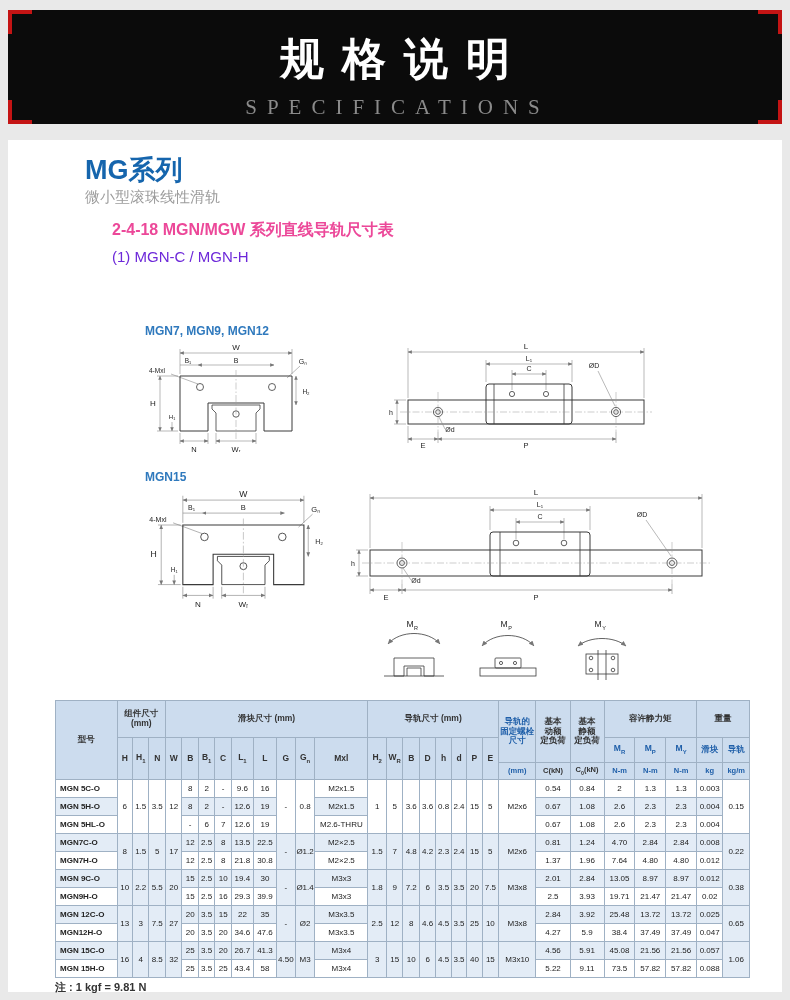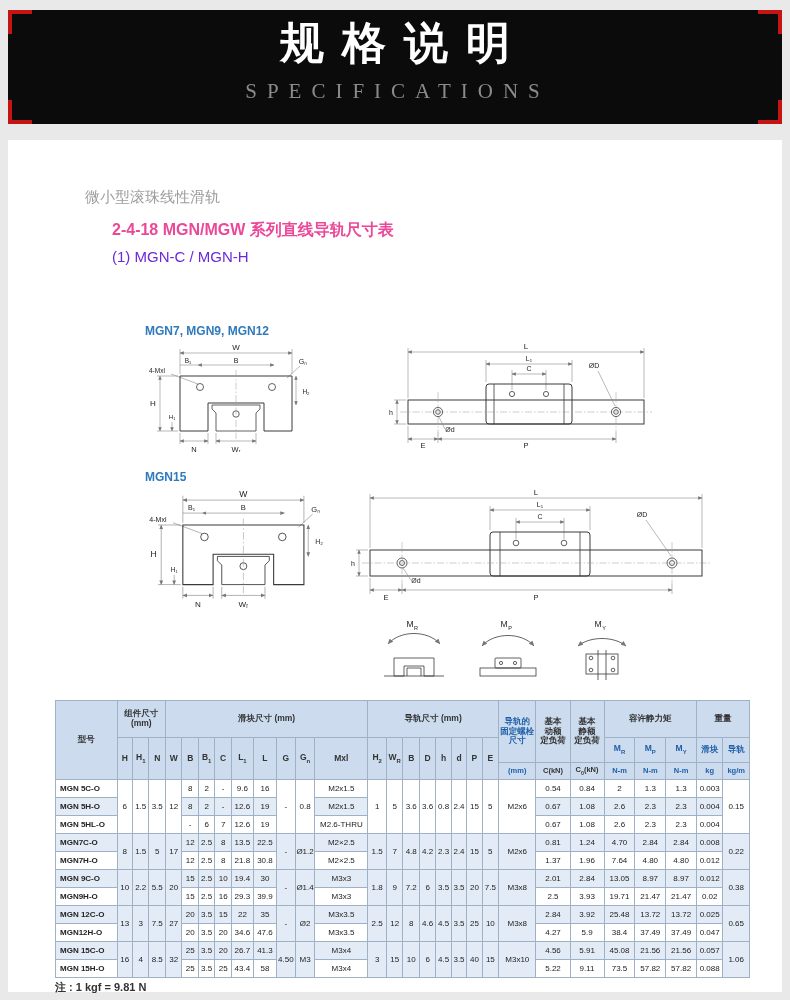--- a/index.html
+++ b/index.html
@@ -1,20 +1,20 @@
 <!DOCTYPE html>
 <html><head>
 <meta charset="utf-8">
 <style>
   html,body{margin:0;padding:0;background:#e9e9e9;font-family:"Liberation Sans","DejaVu Sans",sans-serif;}
   .page{position:relative;width:790px;height:1000px;background:#e9e9e9;overflow:hidden;}
 
   
   .banner{position:absolute;left:8px;top:10px;width:774px;height:114px;background:#0b0b0b;text-align:center;}
-  .banner .cn{margin:0;padding-top:4px;color:#ffffff;font-size:44px;font-weight:bold;letter-spacing:18px;padding-left:18px;}
+  .banner .cn{margin:0;padding-top:20px;color:#ffffff;font-size:44px;font-weight:bold;letter-spacing:18px;padding-left:18px;}
   .banner .en{margin-top:6px;color:#8b8b8b;font-family:"Liberation Serif","DejaVu Serif",serif;font-size:21px;letter-spacing:10px;padding-left:5px;}
   .cb{position:absolute;width:20px;height:20px;}
   .cb.tl{left:0;top:0;border-left:4px solid #c41414;border-top:4px solid #c41414;}
   .cb.tr{right:0;top:0;border-right:4px solid #c41414;border-top:4px solid #c41414;}
   .cb.bl{left:0;bottom:0;border-left:4px solid #c41414;border-bottom:4px solid #c41414;}
   .cb.br{right:0;bottom:0;border-right:4px solid #c41414;border-bottom:4px solid #c41414;}
 
   
   .content{position:absolute;left:8px;top:140px;width:774px;height:852px;background:#ffffff;}
   .series-title{position:absolute;left:77px;top:12px;font-size:27px;font-weight:bold;color:#1565ad;}
@@ -62,20 +62,21 @@
     <span class="cb tl"></span>
     <span class="cb tr"></span>
     <span class="cb bl"></span>
     <span class="cb br"></span>
     <h1 class="cn">规格说明</h1>
     <div class="en">SPECIFICATIONS</div>
   </header>
 
   <main class="content">
 
+    <h2 class="series-title" style="margin:0;">MG系列</h2>
     <div class="series-sub">微小型滚珠线性滑轨</div>
     <div class="tbl-heading">2-4-18  MGN/MGW 系列直线导轨尺寸表</div>
     <div class="variant-heading">(1) MGN-C / MGN-H</div>
 
     <div class="dwg-label lbl1">MGN7, MGN9, MGN12</div>
 
     <svg class="dwg cross1" width="185" height="120" viewBox="0 0 185 120">
       <defs>
         <marker id="arw" viewBox="0 0 6 6" refX="5.5" refY="3" markerWidth="7" markerHeight="7" orient="auto-start-reverse">
           <path d="M0,0.5 L6,3 L0,5.5 Z" fill="#777"></path>

